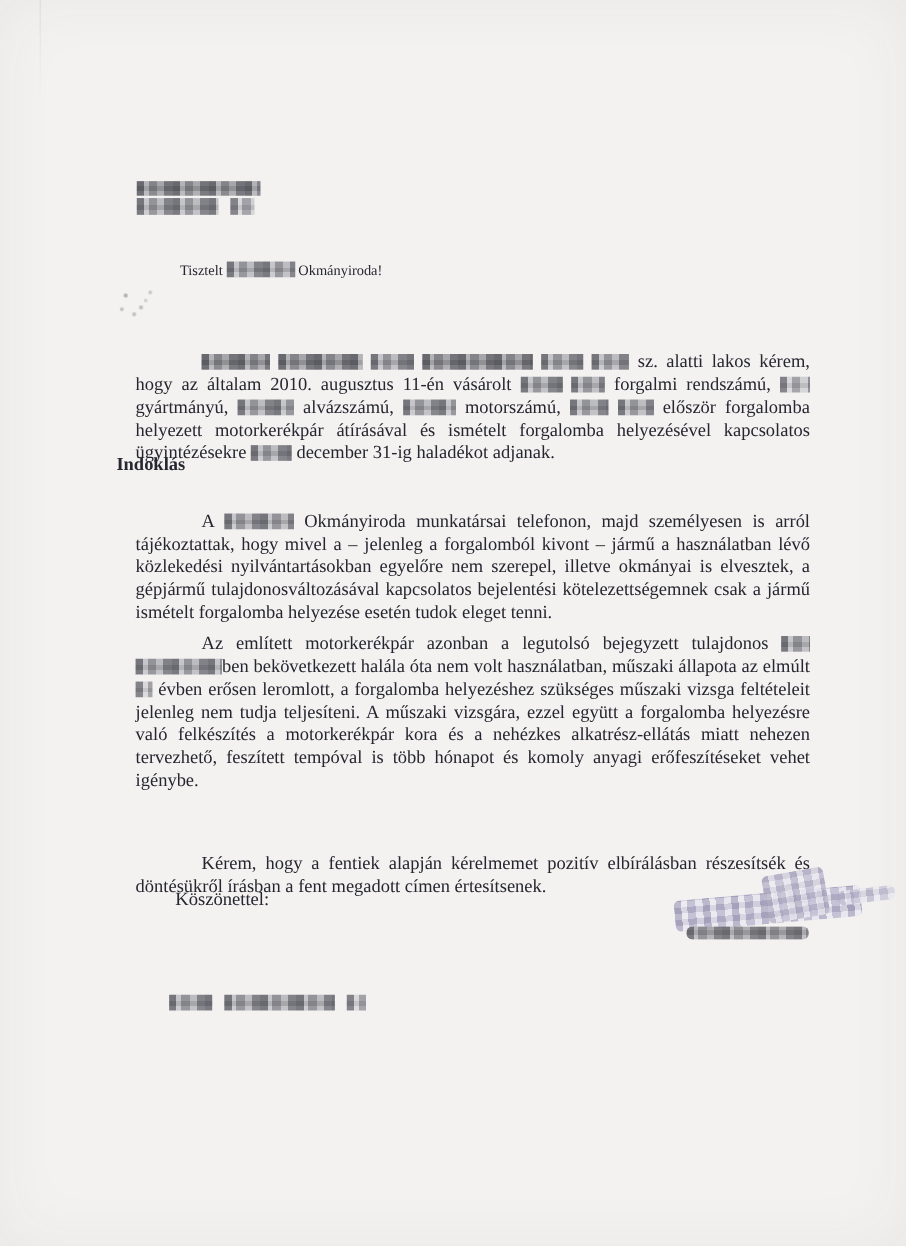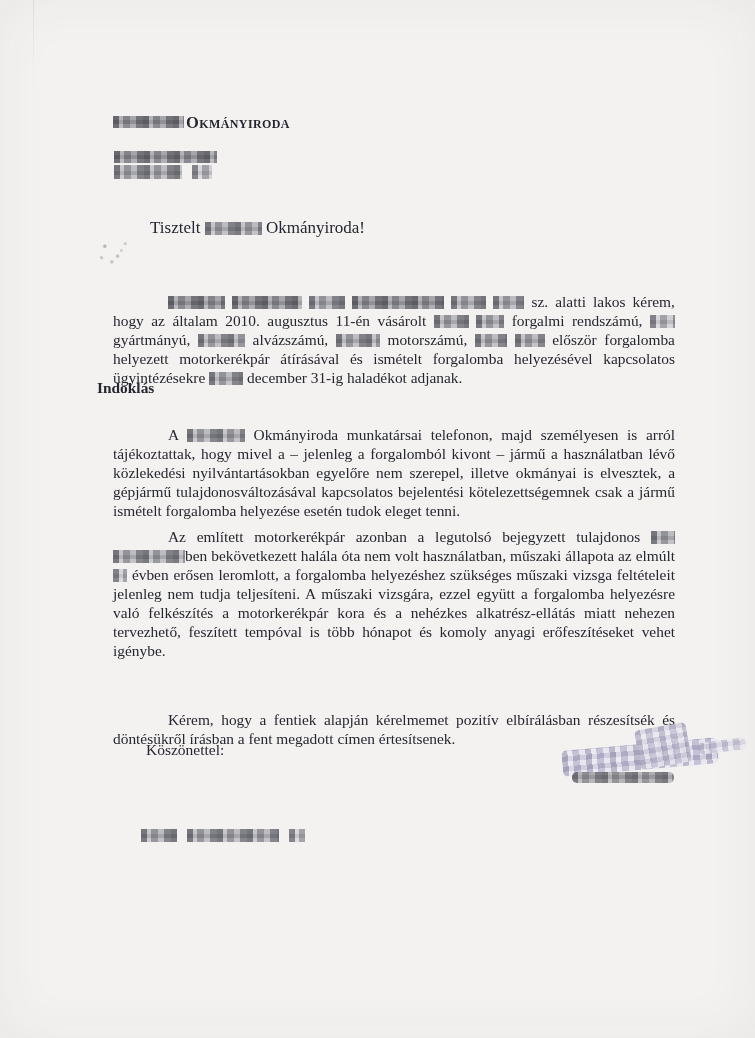--- a/index.html
+++ b/index.html
@@ -45,21 +45,21 @@
     position:absolute;left:113px;top:113px;
     font-weight:bold;font-size:16.5px;letter-spacing:.4px;
     font-variant:small-caps;
     white-space:nowrap;
   }
   .headrow .mos{margin-right:2px;vertical-align:0;}
   .addr1{position:absolute;left:114px;top:151px;width:103px;height:12px;}
   .addr2{position:absolute;left:114px;top:165px;display:flex;gap:10px;}
   .salut{
     position:absolute;left:150px;top:218px;
-    font-size:17px;white-space:nowrap;
+    font-size:12px;white-space:nowrap;
   }
   .smudge{
     position:absolute;left:99px;top:239px;width:32px;height:26px;
     background:
       radial-gradient(circle at 18% 28%, rgba(90,90,105,.40) 1px, transparent 2.4px),
       radial-gradient(circle at 58% 66%, rgba(90,90,105,.32) 1px, transparent 2.4px),
       radial-gradient(circle at 82% 18%, rgba(90,90,105,.26) 1px, transparent 2.2px),
       radial-gradient(circle at 40% 88%, rgba(90,90,105,.30) 1px, transparent 2.4px),
       radial-gradient(circle at 8% 72%, rgba(90,90,105,.30) 1px, transparent 2.2px),
       radial-gradient(circle at 70% 44%, rgba(90,90,105,.22) 1px, transparent 2px);
@@ -84,21 +84,20 @@
     display:flex;gap:10px;align-items:center;
   }
 </style>
 </head>
 <body>
 
 <div class="page">
 
   <div class="crease"></div>
 
-  <div class="headrow"><span class="mos m-dark" style="width:71px;height:12px"></span><span>Okmányiroda</span></div>
 
   <div class="addr1 mos m-dark" style="height:12px"></div>
   <div class="addr2">
     <span class="mos m-mid" style="width:68px;height:14px"></span>
     <span class="mos m-light" style="width:20px;height:14px"></span>
   </div>
 
   <div class="salut"><span>Tisztelt</span> <span class="mos m-mid" style="width:57px"></span> <span>Okmányiroda!</span></div>
 
   <div class="smudge"></div>

